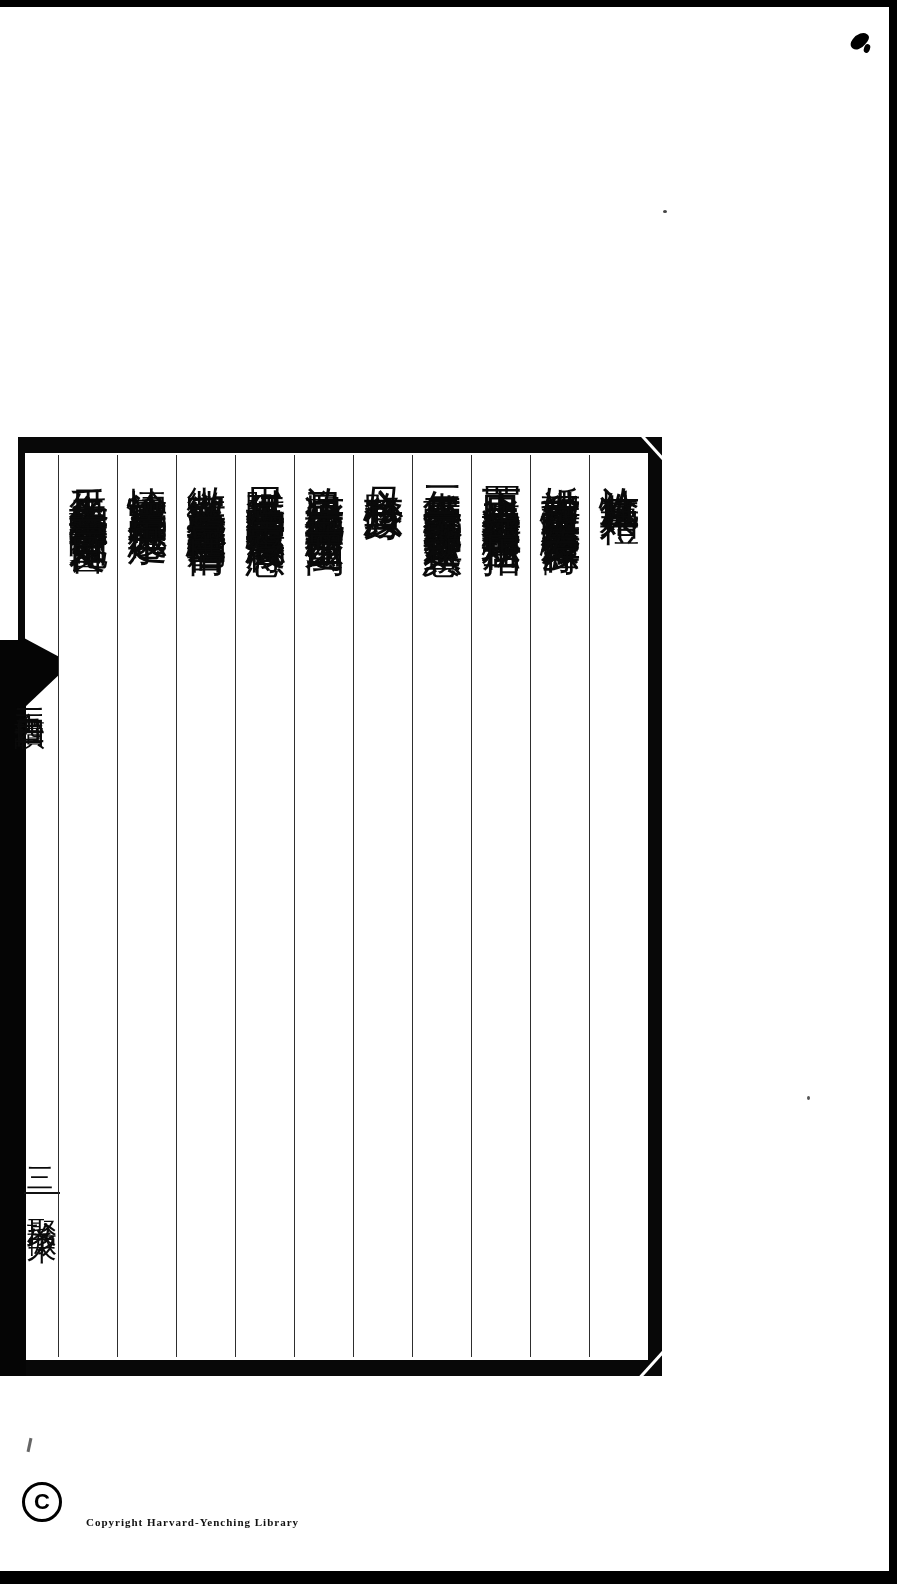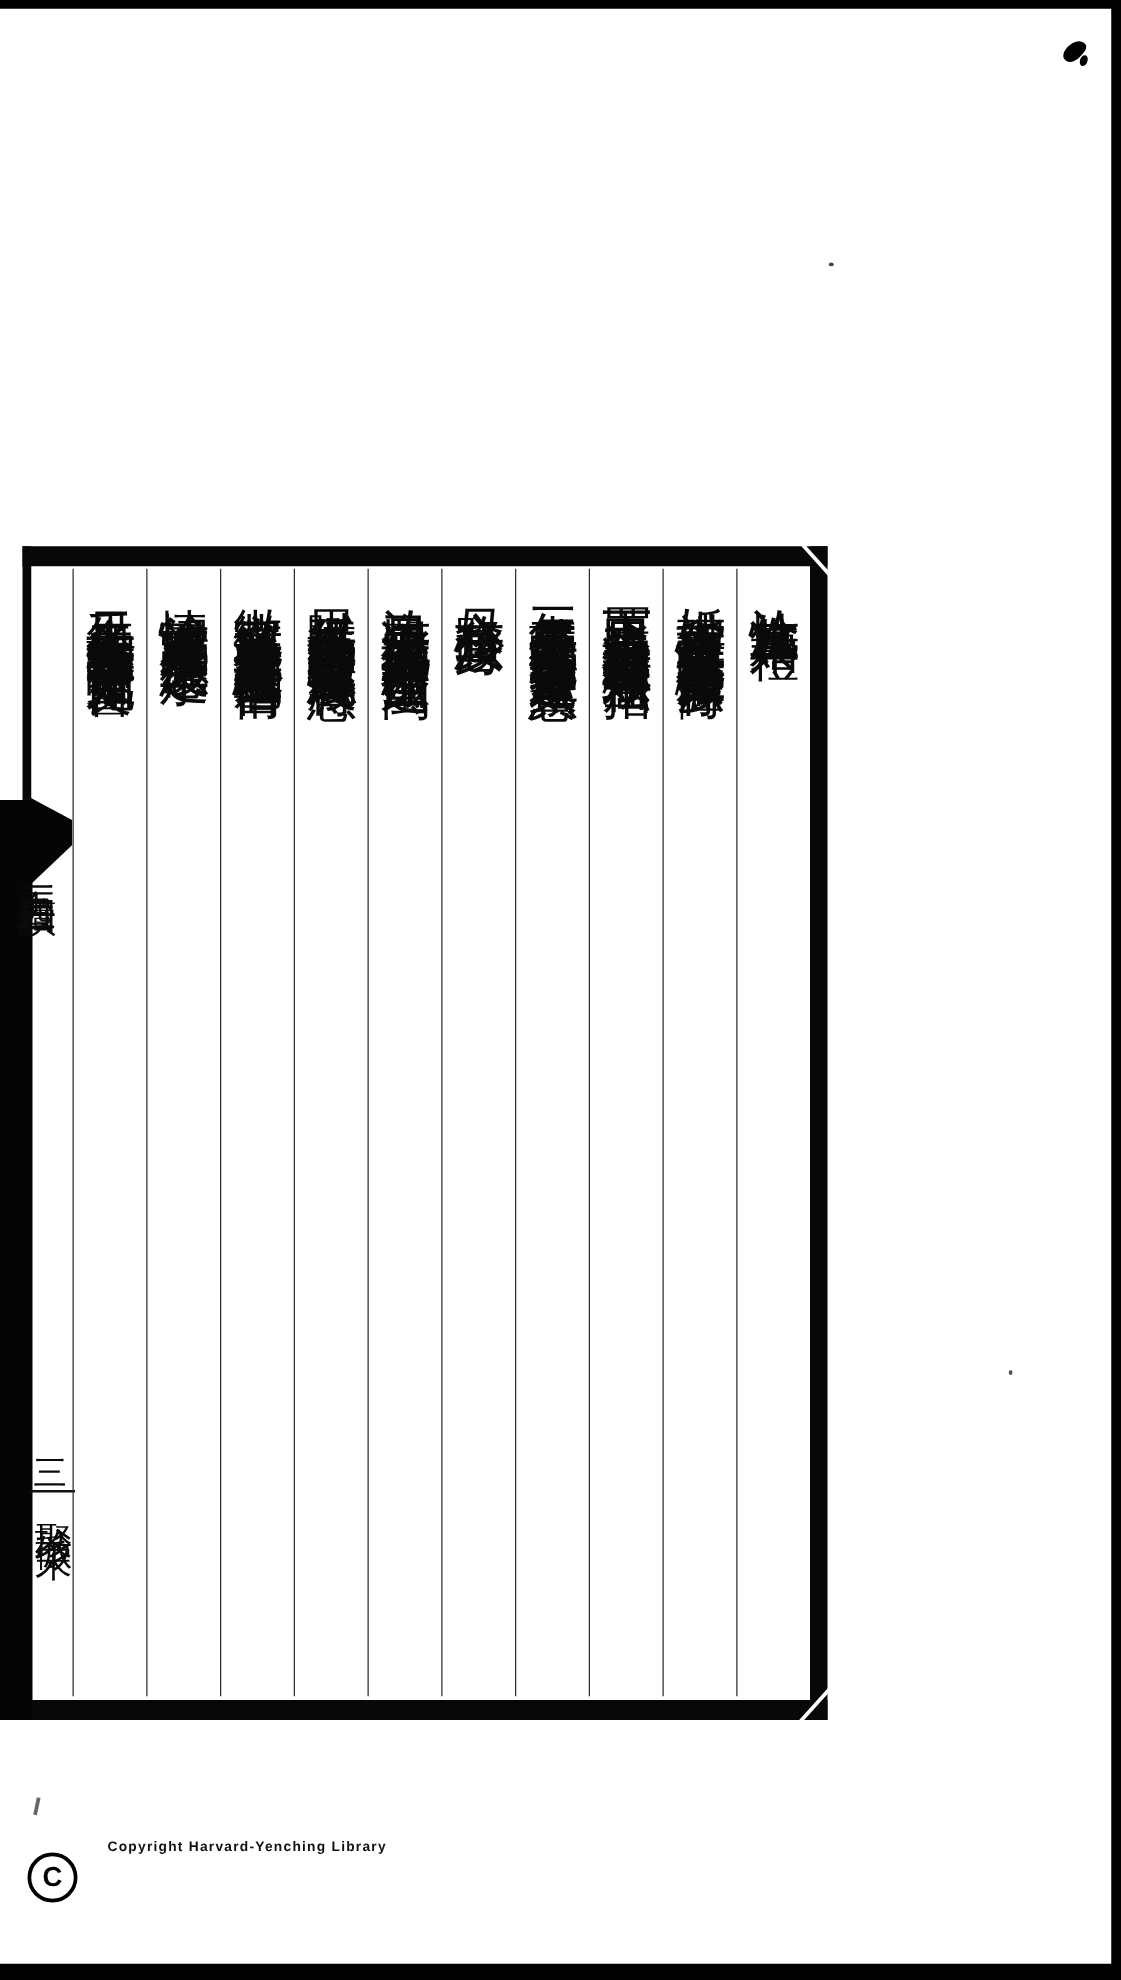--- a/index.html
+++ b/index.html
@@ -51,22 +51,22 @@
     font-family:"Liberation Sans", sans-serif;
     font-size:22px;font-weight:bold;color:#000;
     display:flex;align-items:center;justify-content:center;
   }
   #stamp-cn{
     position:absolute;left:84px;top:1481px;
     font-size:25px;letter-spacing:1px;color:#151515;
     font-weight:600;
   }
   #stamp-en{
-    position:absolute;left:86px;top:1472px;
-    font-family:Liberation Sans, sans-serif;
+    position:absolute;left:86px;top:1516px;
+    font-family:Liberation Serif, serif;
     font-size:11px;font-weight:bold;letter-spacing:1px;color:#111;
   }
   
   .ink{position:absolute;background:#000;}
   #ink-squiggle{left:853px;top:31px;width:13px;height:20px;border-radius:70% 30% 60% 40%;transform:rotate(38deg);}
   #ink-squiggle2{left:864px;top:44px;width:6px;height:9px;border-radius:50%;transform:rotate(20deg);}
   #ink-dot1{left:663px;top:210px;width:4px;height:3px;border-radius:50%;background:#444;}
   #ink-dot2{left:807px;top:1096px;width:3px;height:4px;border-radius:50%;background:#555;}
   #ink-dash{left:28px;top:1438px;width:3px;height:14px;background:#666;transform:rotate(12deg);}
 </style>

